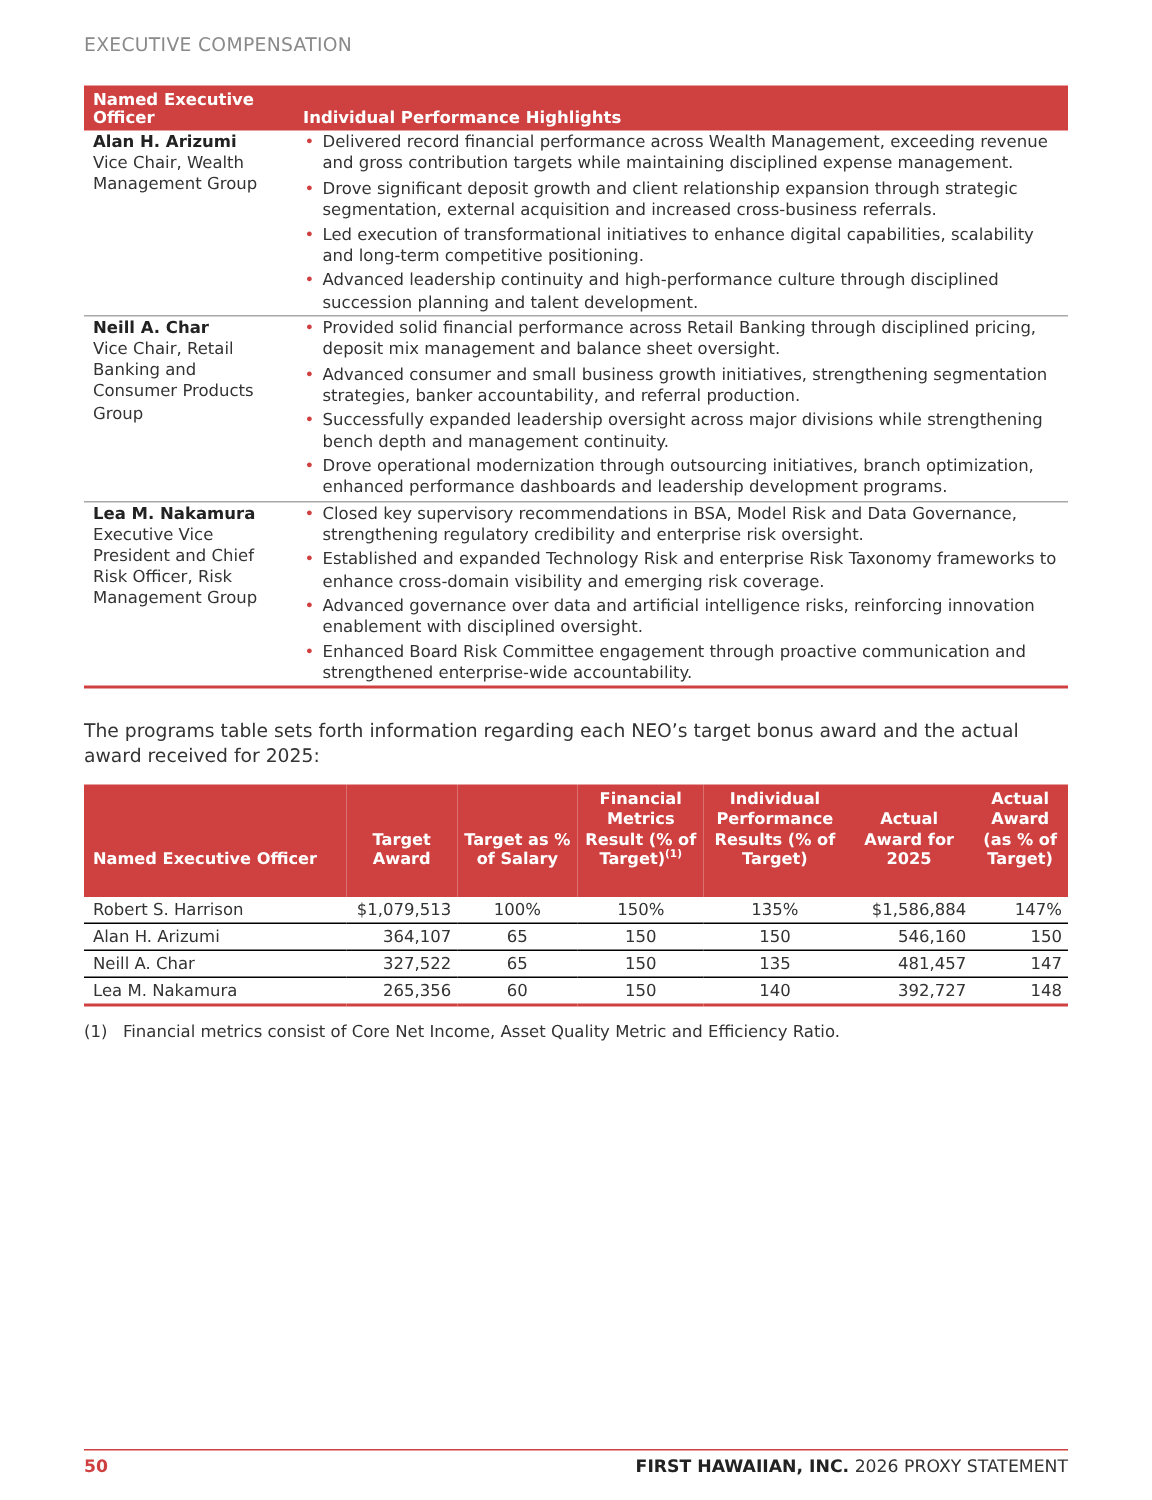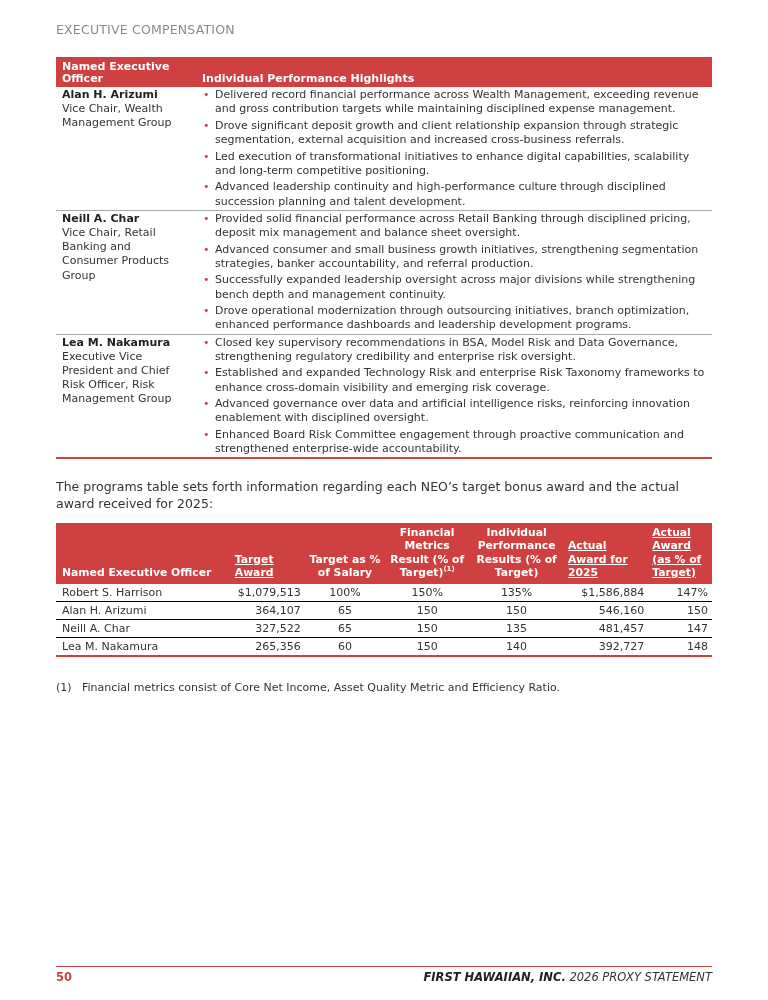--- a/index.html
+++ b/index.html
@@ -12,33 +12,33 @@
     .perf-table tbody td { vertical-align: top; font-size: 11px; line-height: 14.2px; padding: 1px 6px 1px 6px; border-bottom: 1px solid #a8a8a8; }
     .perf-table tbody tr:last-child td { border-bottom: 2px solid #cf4040; }
     .officer-name { font-weight: bold; color: #222; }
     .officer-title { color: #333; }
     ul.highlights { list-style: none; }
     ul.highlights li { position: relative; padding-left: 13px; margin-bottom: 2.4px; color: #333; }
     ul.highlights li:last-child { margin-bottom: 0; }
     ul.highlights li .dot { position: absolute; left: 1px; top: 0; color: #cf4040; font-size: 11px; }
     .intro { position: absolute; left: 56px; top: 478px; width: 656px; font-size: 12.5px; line-height: 17px; color: #333; }
     .bonus-table { position: absolute; left: 56px; top: 523px; width: 656px; border-collapse: collapse; }
-    .bonus-table thead th { background: #cf4040; color: #fff; font-size: 10.8px; font-weight: bold; vertical-align: bottom; text-align: center; padding: 3px 4px 5px 4px; line-height: 13.3px; }
+    .bonus-table thead th { background: #cf4040; color: #fff; font-size: 10.8px; font-weight: bold; vertical-align: bottom; text-align: center; padding: 3px 4px 19px 4px; line-height: 13.3px; }
     .bonus-table thead th.name { text-align: left; padding-left: 6px; width: 170px; }
-    .bonus-table thead th.r { text-align: left; text-decoration: underline; }
+    .bonus-table thead th.r { text-align: center; }
     .bonus-table thead th sup { font-size: 7px; vertical-align: super; line-height: 0; }
     .bonus-table tbody td { font-size: 11px; line-height: 14px; padding: 1.5px 4px 1.5px 4px; border-bottom: 1px solid #000000; color: #333; text-align: center; }
     .bonus-table tbody td.name { text-align: left; padding-left: 6px; }
     .bonus-table tbody td.r { text-align: right; }
     .bonus-table tbody tr:last-child td { border-bottom: 2px solid #cf4040; }
     .footnote { position: absolute; left: 56px; top: 681px; font-size: 11px; color: #333; }
     .footnote .fn-mark { display: inline-block; width: 26px; }
     .footer-rule { position: absolute; left: 56px; top: 966px; width: 656px; height: 1px; background: #cf4040; }
     .page-num { position: absolute; left: 56px; top: 970px; font-size: 11.5px; font-weight: bold; color: #cf4040; }
-    .footer-right { position: absolute; right: 56px; top: 970px; font-size: 11.5px; color: #333; font-style: italic; }
+    .footer-right { position: absolute; right: 56px; top: 970px; font-size: 11.5px; color: #333; }
     .footer-right .co { font-weight: bold; color: #222; }
   </style>
 </head>
 <body>
 
 <div class="section-title">EXECUTIVE COMPENSATION</div>
 
 <table class="perf-table">
   <thead>
     <tr>

